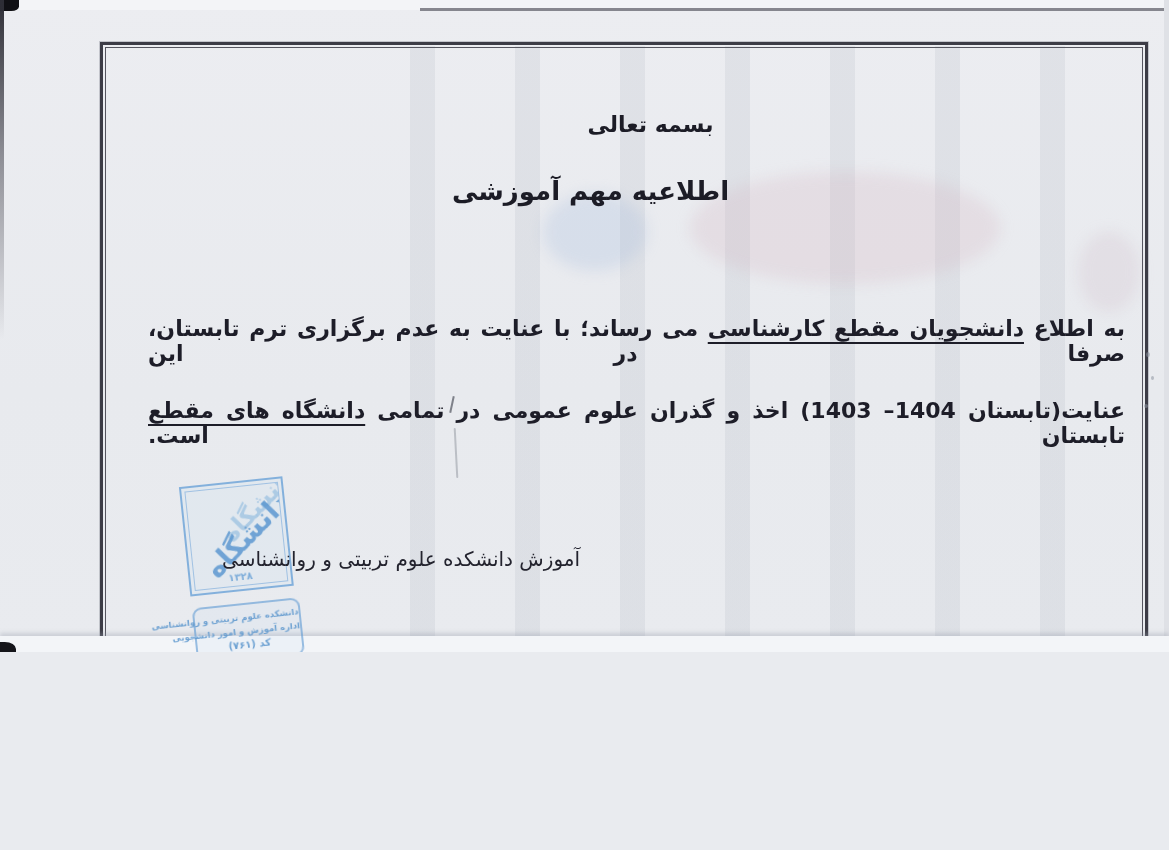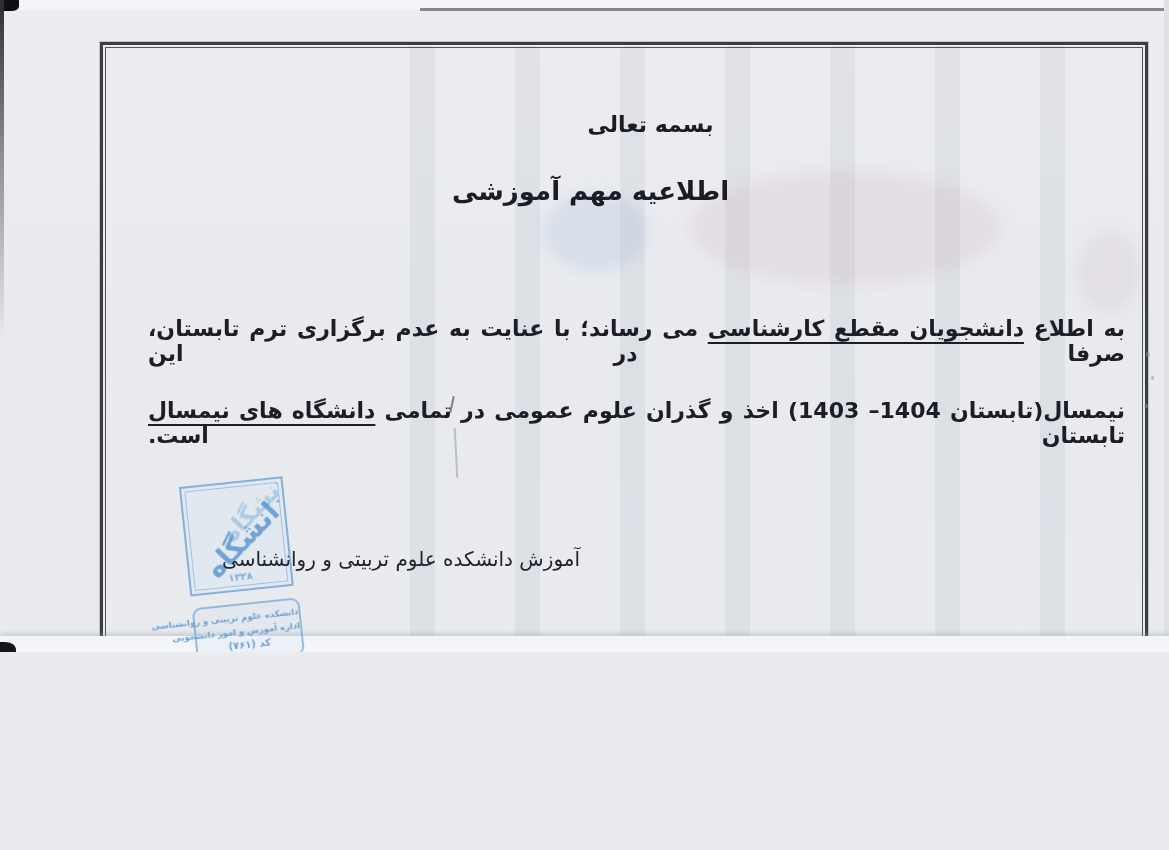--- a/index.html
+++ b/index.html
@@ -69,21 +69,21 @@
 
   <div class="frame-outer">
     <div class="frame-inner"></div>
   </div>
 
   <div class="bismillah">بسمه تعالی</div>
   <div class="notice-title">اطلاعیه مهم آموزشی</div>
 
   <div class="body-line body-line-1" dir="rtl"><span>به اطلاع </span><span class="u">دانشجویان مقطع کارشناسی</span><span> می رساند؛ با عنایت به عدم برگزاری ترم تابستان، صرفا در این</span></div>
 
-  <div class="body-line body-line-2" dir="rtl"><span>نیمسال</span><span class="ltr-seg" dir="ltr">(تابستان 1404– 1403)</span><span> اخذ و گذران علوم عمومی در تمامی </span><span class="u">دانشگاه های نیمسال</span><span> تابستان است.</span></div>
+  <div class="body-line body-line-2" dir="rtl"><span>عنایت</span><span class="ltr-seg" dir="ltr">(تابستان 1404– 1403)</span><span> اخذ و گذران علوم عمومی در تمامی </span><span class="u">دانشگاه های مقطع</span><span> تابستان است.</span></div>
 
   <div class="stamp-group">
     <div class="emblem">
       <div class="emblem-inner">
         <div class="emblem-word echo">دانشگاه</div>
         <div class="emblem-word">دانشگاه</div>
         <div class="emblem-year">۱۳۲۸</div>
       </div>
     </div>
     <div class="office-stamp">

